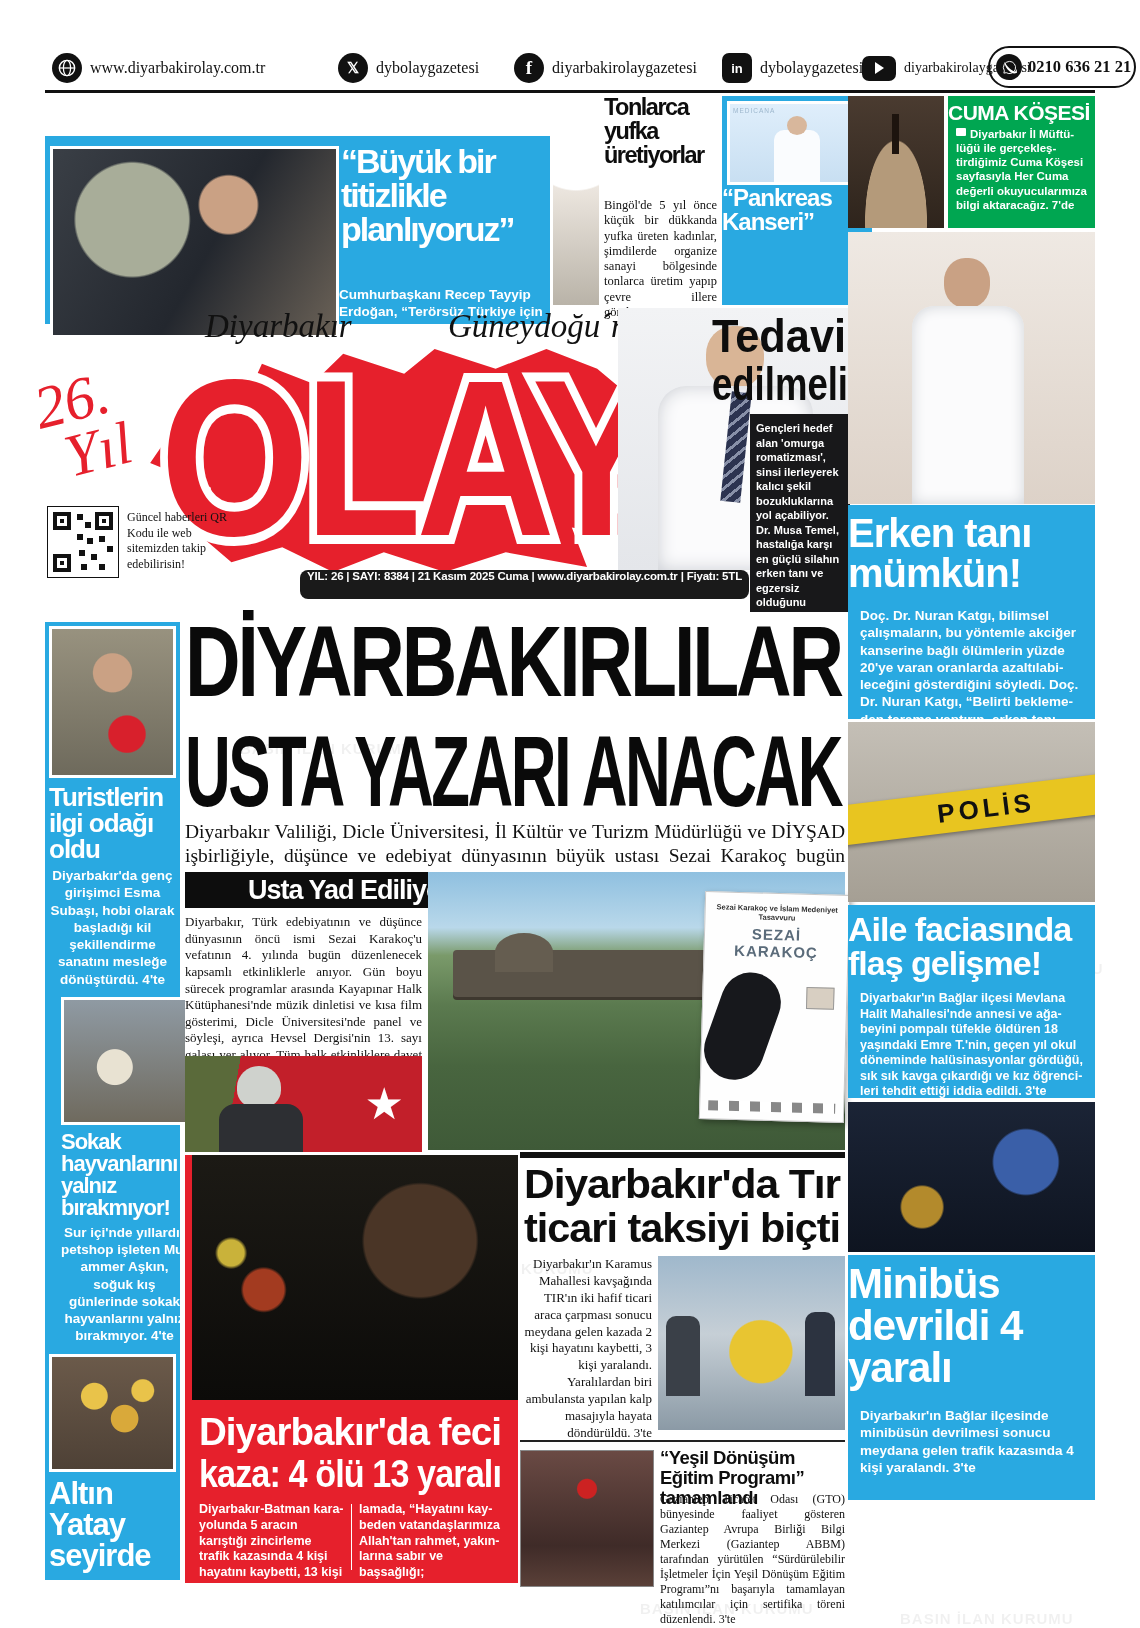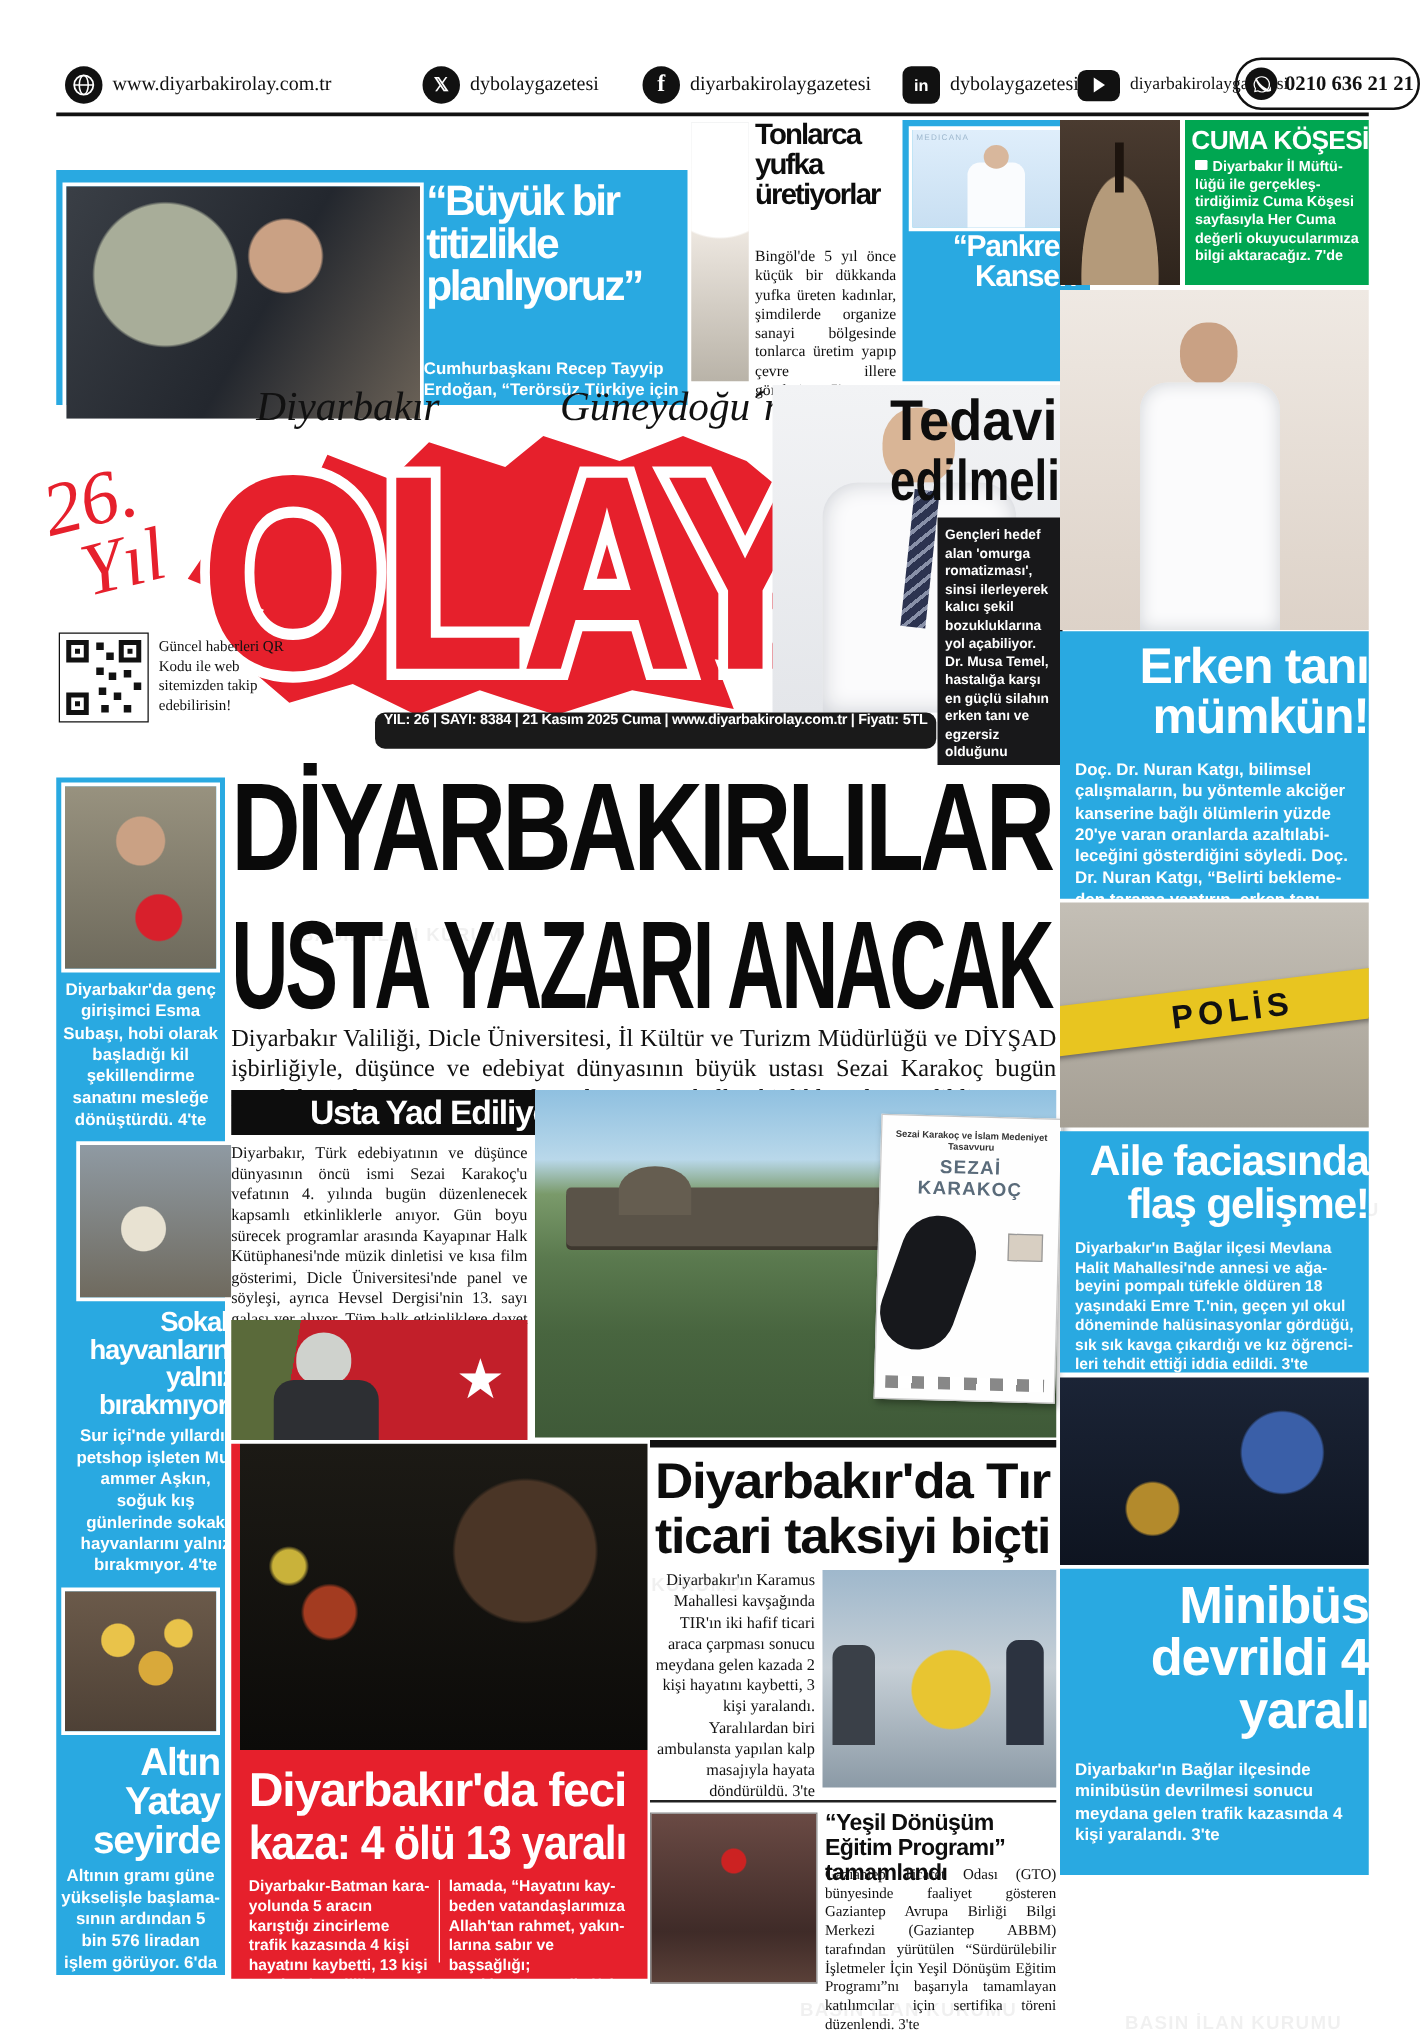--- a/index.html
+++ b/index.html
@@ -4,21 +4,21 @@
 <style>
   html,body{margin:0;padding:0;background:#e8e8e8;}
   #page{position:relative;width:1140px;height:1628px;background:#ffffff;margin:0 auto;overflow:hidden;
         font-family:"Liberation Sans",sans-serif;}
   .abs{position:absolute;}
   .ph{position:absolute;background-size:cover;overflow:hidden;}
   .wb{border:3px solid #fff;}
   .wm{position:absolute;color:#000;opacity:.055;font-weight:bold;font-size:15px;letter-spacing:1px;
       transform:rotate(0deg);white-space:nowrap;pointer-events:none;}
   .bluebox{position:absolute;background:#29a9e1;}
-  .whl{color:#fff;font-weight:bold;text-align:right;letter-spacing:-1px;line-height:1.0;
+  .whl{color:#fff;font-weight:bold;text-align:left;letter-spacing:-1px;line-height:1.0;
        font-family:"Liberation Sans",sans-serif;}
   .bwt{color:#fff;font-weight:bold;line-height:1.28;font-family:"Liberation Sans",sans-serif;}
   .serif{font-family:"Liberation Serif",serif;color:#111;}
   .cond{font-family:Liberation Sans, sans-serif;font-weight:bold;letter-spacing:-1.5px;color:#0d0d0d;line-height:1.0;}
   .topbar-item{position:absolute;top:48px;height:40px;display:flex;align-items:center;gap:8px;}
   .sic{width:30px;height:30px;border-radius:50%;background:#111;color:#fff;display:flex;align-items:center;
        justify-content:center;font-weight:bold;flex:0 0 auto;}
   .handle{font-family:"Liberation Serif",serif;font-size:16px;color:#111;}
   .sidebar-story{display:flex;flex-direction:column;align-items:center;width:127px;}
   svg text{font-family:"Liberation Sans",sans-serif;font-weight:bold;}
@@ -174,20 +174,21 @@
   <div class="abs" style="left:300px;top:570px;width:449px;height:29px;background:#1a1a1a;border-radius:8px;display:flex;justify-content:center;">
     <span style="color:#fff;font-weight:bold;font-size:11.5px;letter-spacing:-0.2px;white-space:nowrap;">YIL: 26 | SAYI: 8384 | 21 Kasım 2025 Cuma | www.diyarbakirolay.com.tr | Fiyatı: 5TL</span>
   </div>
 
   <div class="abs" style="left:45px;top:622px;width:135px;height:958px;background:#29a9e1;display:flex;flex-direction:column;align-items:center;padding-top:4px;box-sizing:border-box;">
     <div class="sidebar-story">
       <div class="ph wb" style="position:relative;width:121px;height:146px;background:
         radial-gradient(circle at 50% 30%, #caa184 0 16%, rgba(0,0,0,0) 17%),
         radial-gradient(circle at 62% 72%, #d8202c 0 14%, rgba(0,0,0,0) 15%),
         linear-gradient(#98927f,#6e6a5c);"></div>
+      <div class="whl" style="margin-top:6px;font-size:26px;">Turistlerin ilgi odağı oldu</div>
       <div class="bwt" style="margin-top:5px;width:127px;font-size:13.5px;text-align:center;">Diyarbakır'da genç girişimci Esma Suba­şı, hobi olarak başla­dığı kil şekillendirme sanatını mesleğe dönüştürdü. 4'te</div>
     </div>
     <div class="sidebar-story" style="margin-top:9px;margin-left:24px;">
       <div class="ph wb" style="position:relative;width:121px;height:122px;background:
         radial-gradient(circle at 42% 55%, #e8e2d2 0 18%, rgba(0,0,0,0) 19%),
         linear-gradient(#8f9aa3,#6f6a5e);"></div>
       <div class="whl" style="margin-top:6px;font-size:22px;">Sokak hayvanlarını yalnız bırakmıyor!</div>
       <div class="bwt" style="margin-top:5px;width:127px;font-size:13.5px;text-align:center;">Sur içi'nde yıllardır petshop işleten Mu­ammer Aşkın, soğuk kış günlerinde sokak hayvanlarını yalnız bırakmıyor. 4'te</div>
     </div>
     <div class="sidebar-story" style="margin-top:9px;">

